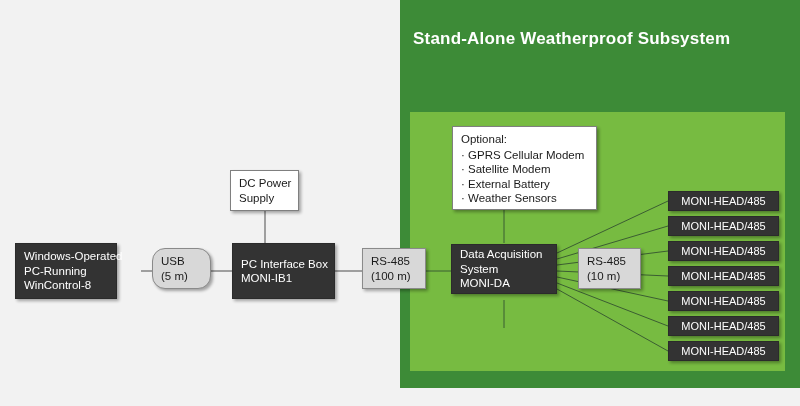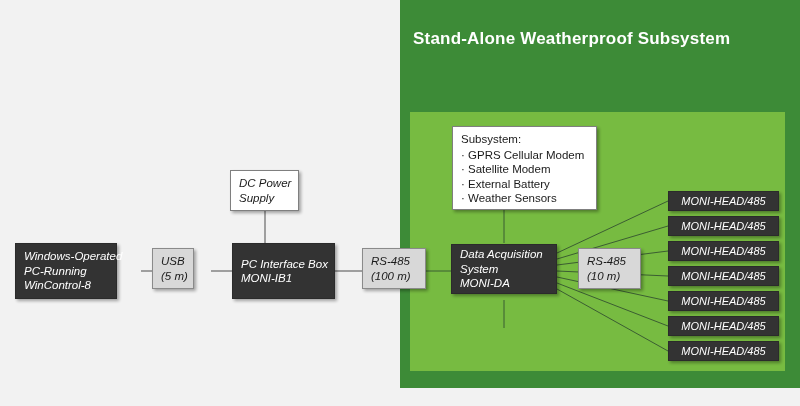--- a/index.html
+++ b/index.html
@@ -71,25 +71,25 @@
   .box-white {
     background: #ffffff;
     color: #1a1a1a;
     border: 1px solid #7f7f7f;
   }
   .box-grey {
     background: #d8d8d8;
     color: #1a1a1a;
     border: 1px solid #8a8a8a;
   }
-  .box .ln { display: block; white-space: nowrap; font-style: italic; }
+  .box .ln { display: block; white-space: nowrap; }
 
   
   #box-pc          { left: 15px;  top: 243px; width: 102px; height: 56px; }
-  #box-usb         { left: 152px; top: 248px; width: 42px;  height: 41px; }
+  #box-usb         { left: 152px; top: 248px; width: 59px;  height: 41px; border-radius: 13px; }
   #box-ifc         { left: 232px; top: 243px; width: 103px; height: 56px; }
   #box-dcpower     { left: 230px; top: 170px; width: 69px;  height: 41px; }
   #box-rs485-100   { left: 362px; top: 248px; width: 64px;  height: 41px; }
   #box-optional    { left: 452px; top: 126px; width: 145px; height: 84px;
                      padding: 5px 8px; justify-content: flex-start; }
   #box-daq         { left: 451px; top: 244px; width: 106px; height: 50px; }
   #box-rs485-10    { left: 578px; top: 248px; width: 63px;  height: 41px; }
   #box-solar       { left: 452px; top: 328px; width: 145px; height: 26px; }
 
   .moni {
@@ -172,21 +172,21 @@
     <span class="ln">PC Interface Box</span>
     <span class="ln">MONI-IB1</span>
   </div>
 
   <div class="box box-grey" id="box-rs485-100">
     <span class="ln">RS-485</span>
     <span class="ln">(100 m)</span>
   </div>
 
   <div class="box box-white" id="box-optional">
-    <span class="opt-head">Subsystem:</span>
+    <span class="opt-head">Optional:</span>
     <span class="opt-item">GPRS Cellular Modem</span>
     <span class="opt-item">Satellite Modem</span>
     <span class="opt-item">External Battery</span>
     <span class="opt-item">Weather Sensors</span>
   </div>
 
   <div class="box box-dark" id="box-daq">
     <span class="ln">Data Acquisition</span>
     <span class="ln">System</span>
     <span class="ln">MONI-DA</span>

